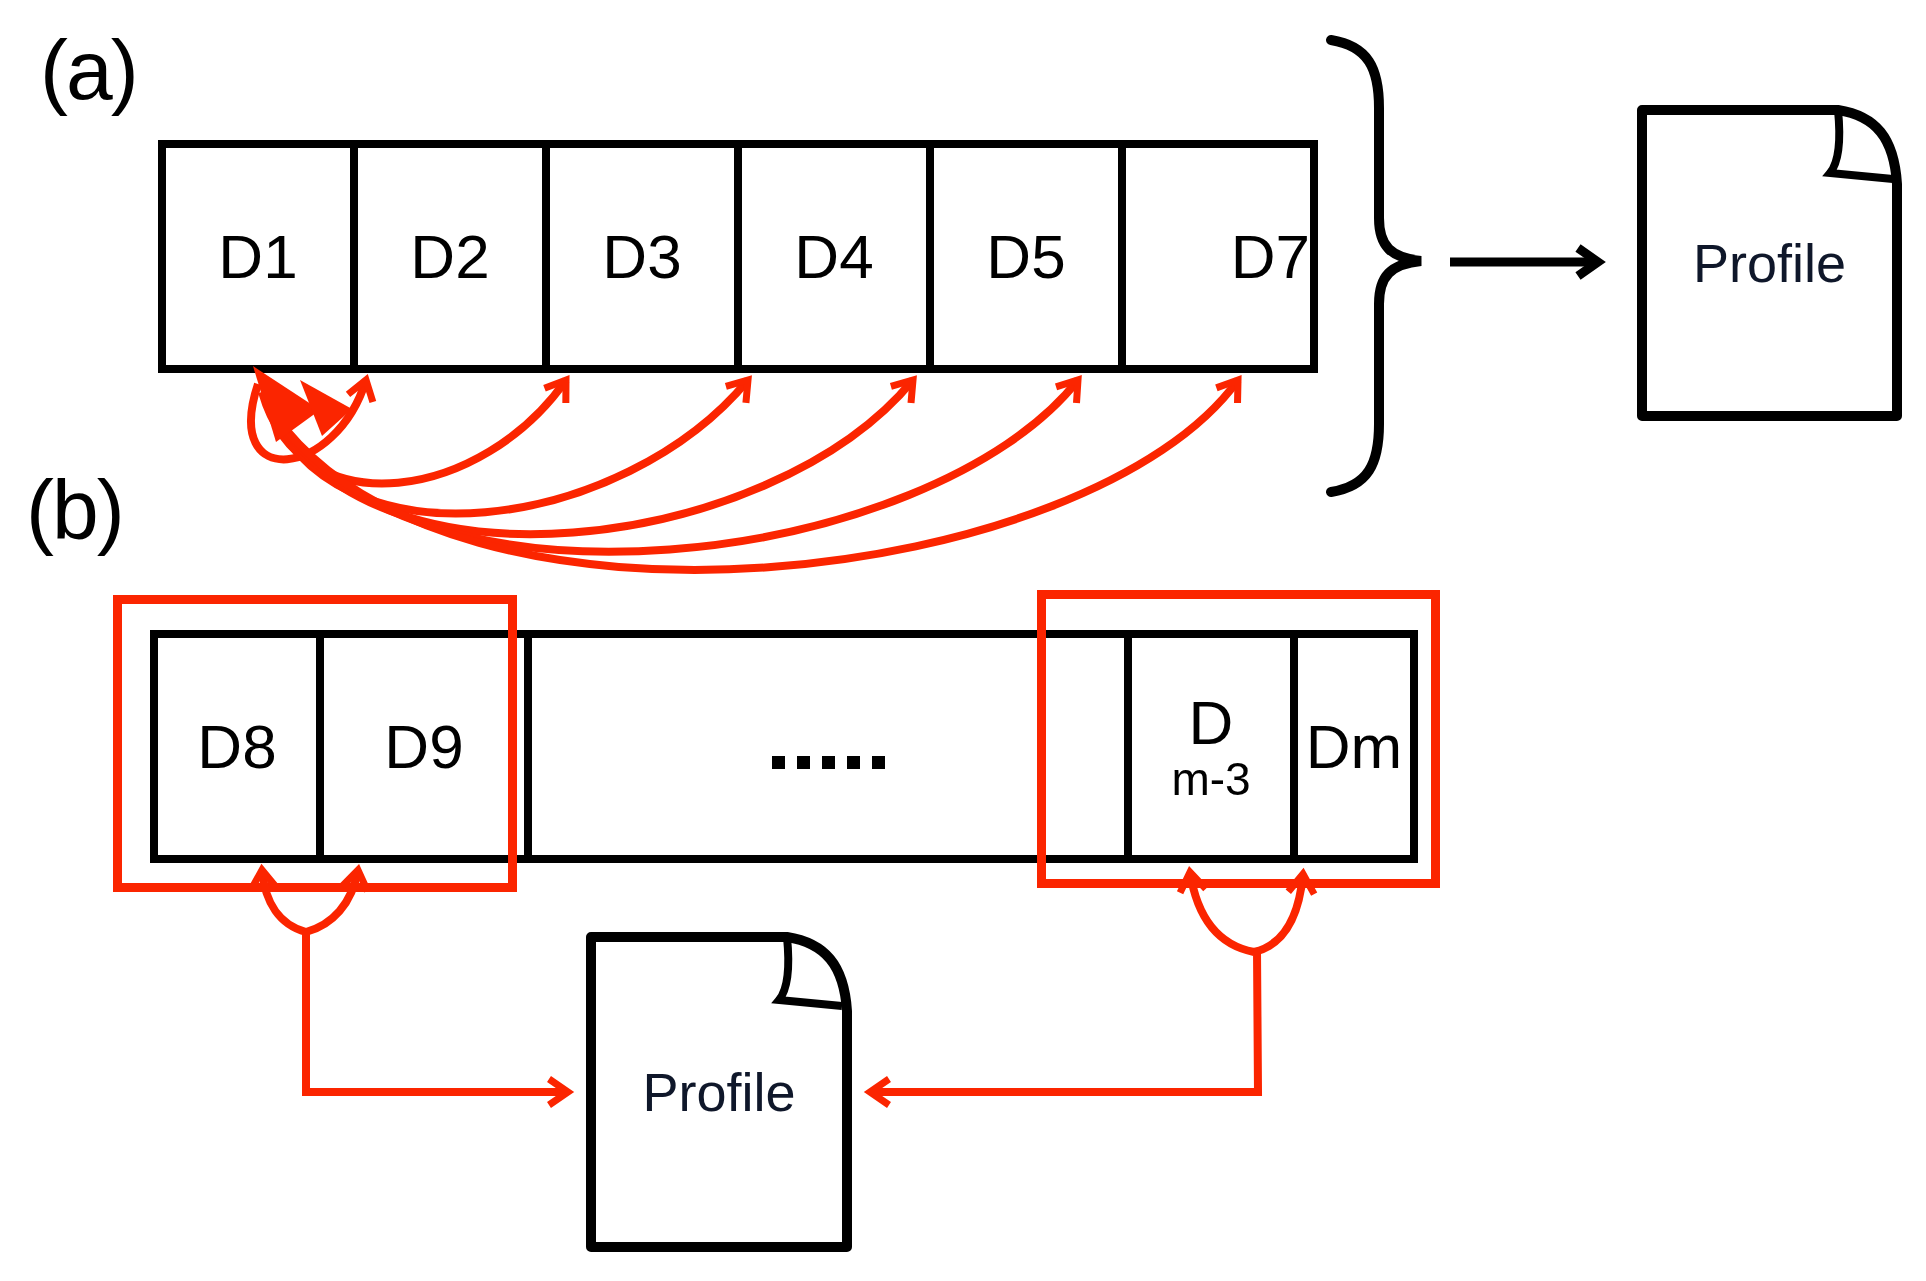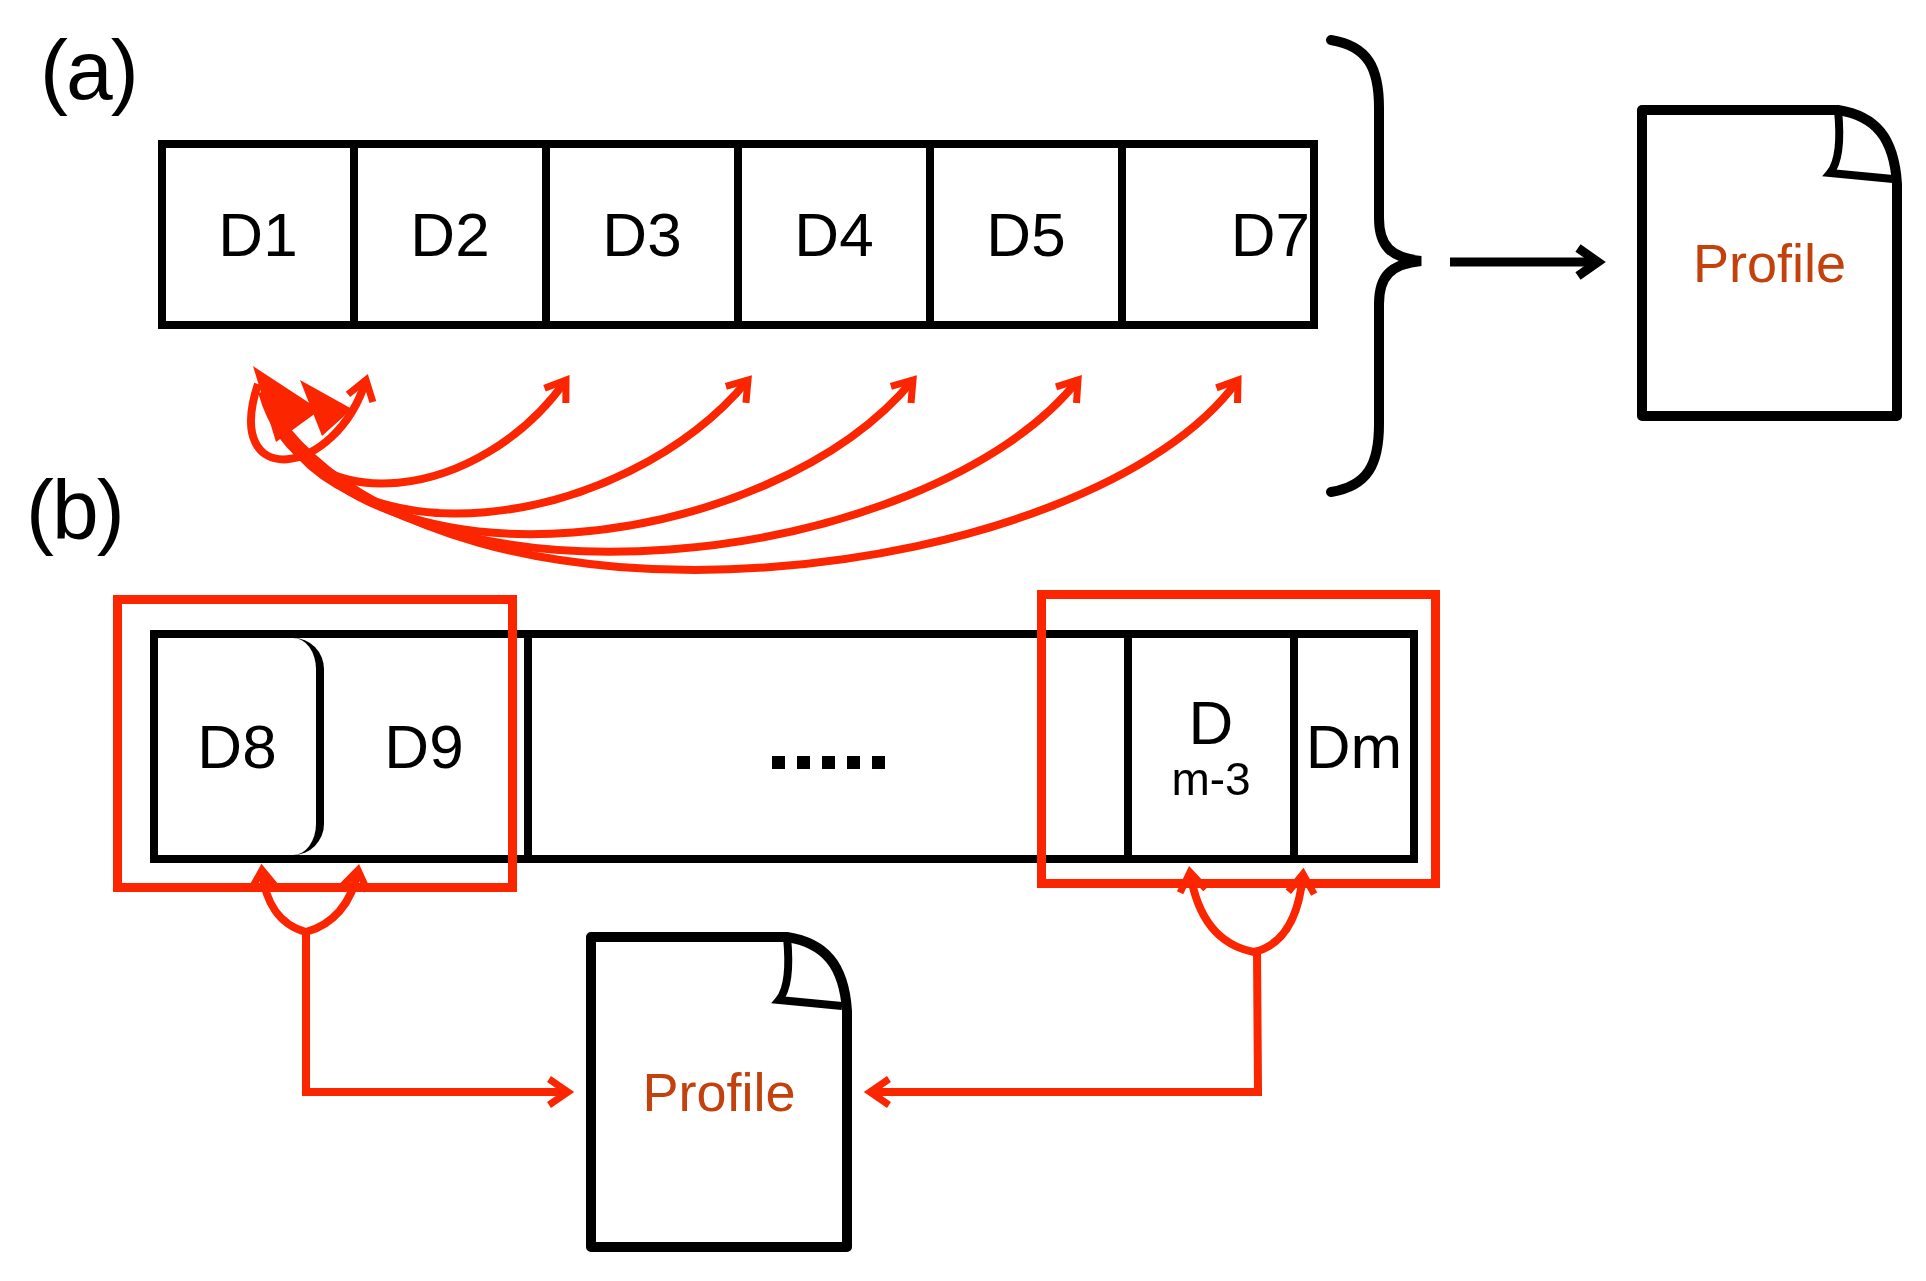--- a/index.html
+++ b/index.html
@@ -16,32 +16,32 @@
   .doc-label{font-size:62px;color:#000;}
   .doc-label-2line{display:flex;flex-direction:column;align-items:center;line-height:1.05;}
   .doc-label-2line .l1{font-size:62px;}
   .doc-label-2line .l2{font-size:46px;}
   
   .dots{display:flex;gap:12px;transform:translateY(16px);}
   .dots .dot{width:13px;height:13px;background:#000;display:inline-block;}
   
   .red-rect{border:9px solid #fb2500;box-sizing:border-box;background:transparent;z-index:3;}
   
-  .profile-text{display:flex;align-items:center;justify-content:center;font-size:54px;color:#c2410c;z-index:5;}
+  .profile-text{display:flex;align-items:center;justify-content:center;font-size:54px;color:#0f172a;z-index:5;}
   
   #overlay{position:absolute;left:0;top:0;z-index:4;pointer-events:none;}
 </style>
 </head>
 <body>
 
 <div id="canvas">
 
   <div class="abs panel-label" style="left:40px;top:22px;">(a)</div>
 
-  <div class="abs doc-row" style="left:158px;top:140px;width:1160px;height:189px;">
+  <div class="abs doc-row" style="left:158px;top:140px;width:1160px;height:233px;">
     <div class="doc-cell divided" style="flex:1;">
       <span class="doc-label">D1</span>
     </div>
     <div class="doc-cell divided" style="flex:1;">
       <span class="doc-label">D2</span>
     </div>
     <div class="doc-cell divided" style="flex:1;">
       <span class="doc-label">D3</span>
     </div>
     <div class="doc-cell divided" style="flex:1;">
@@ -53,21 +53,21 @@
     <div class="doc-cell" style="flex:1;justify-content:flex-end;">
       <span class="doc-label">D7</span>
     </div>
   </div>
 
   <div class="abs profile-text" style="left:1637px;top:105px;width:265px;height:316px;">Profile</div>
 
   <div class="abs panel-label" style="left:26px;top:462px;">(b)</div>
 
   <div class="abs doc-row" style="left:150px;top:630px;width:1268px;height:233px;">
-    <div class="doc-cell divided" style="width:166px;border-radius:31px;">
+    <div class="doc-cell divided" style="width:166px;">
       <span class="doc-label">D8</span>
     </div>
     <div class="doc-cell divided" style="width:208px;">
       <span class="doc-label">D9</span>
     </div>
     <div class="doc-cell divided" style="width:600px;">
       <span class="dots" title=".....">
           <span class="dot"></span>
           <span class="dot"></span>
           <span class="dot"></span>

